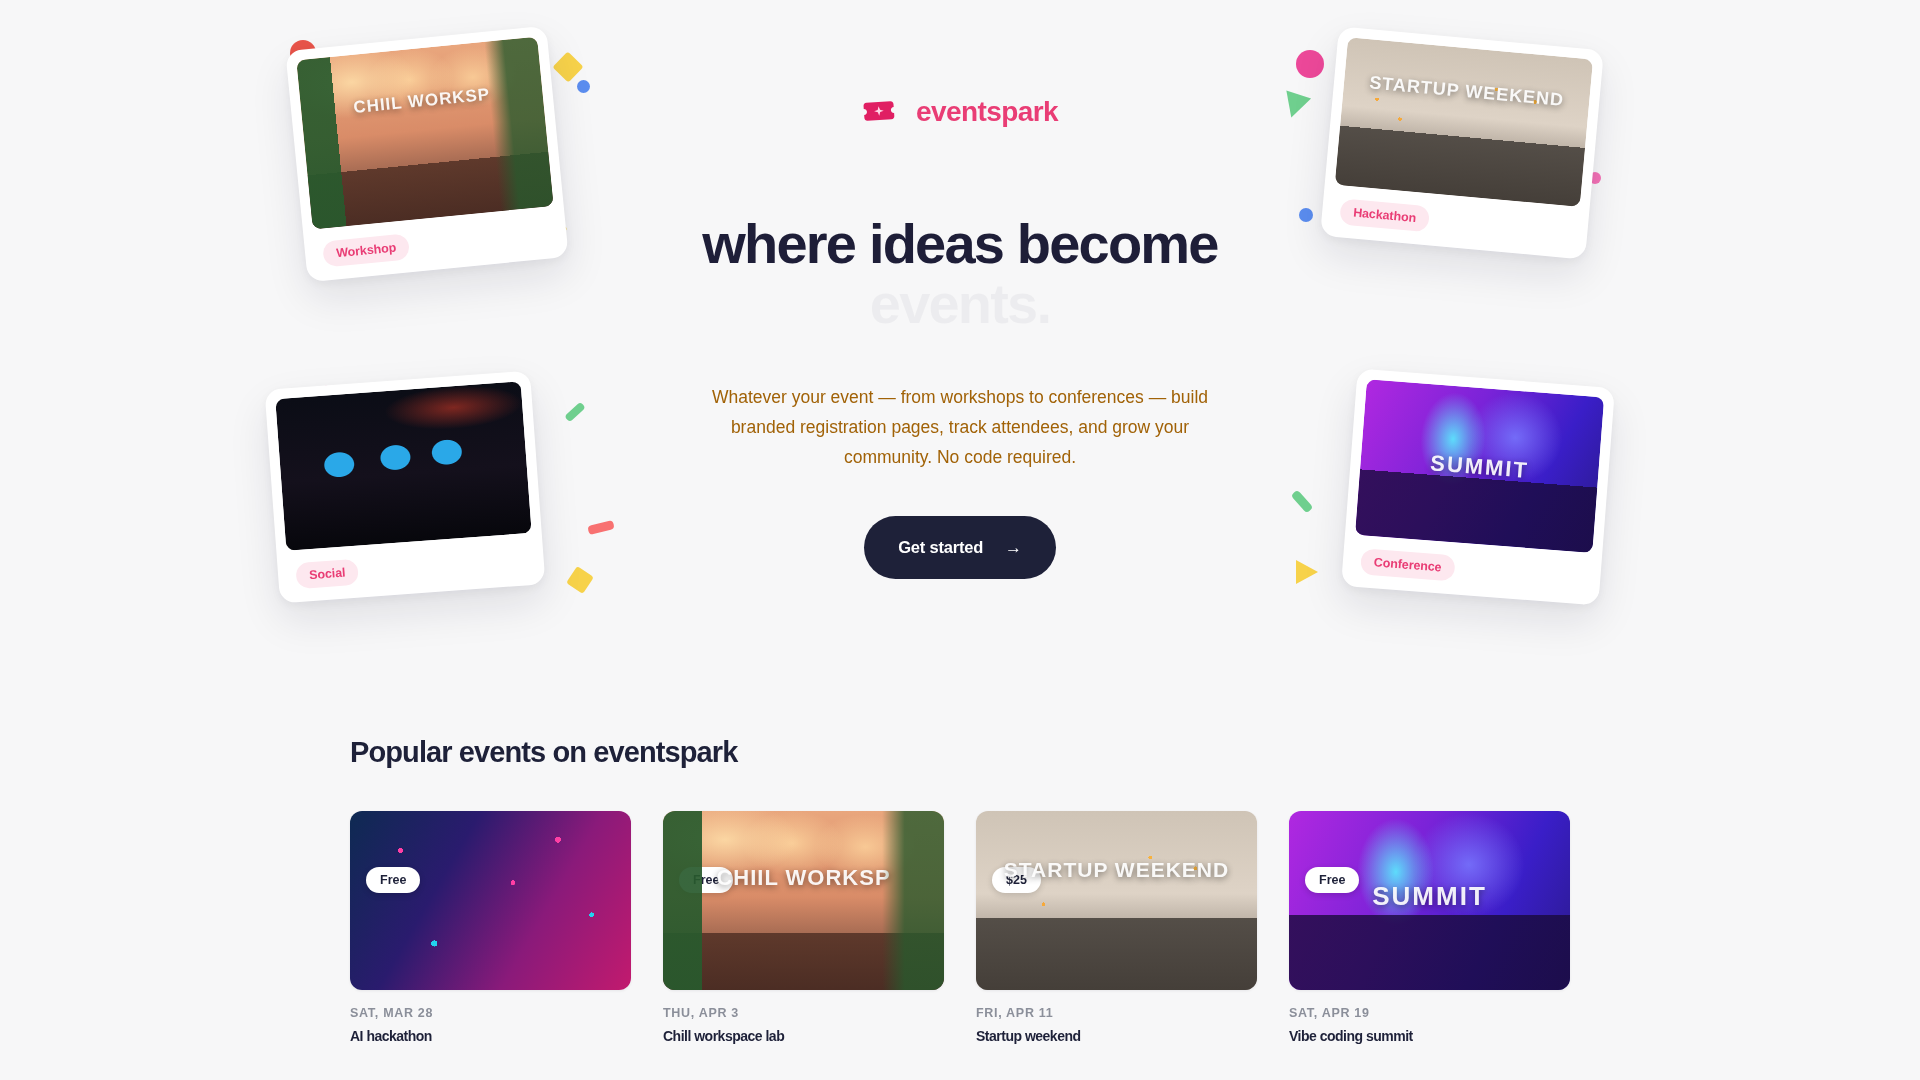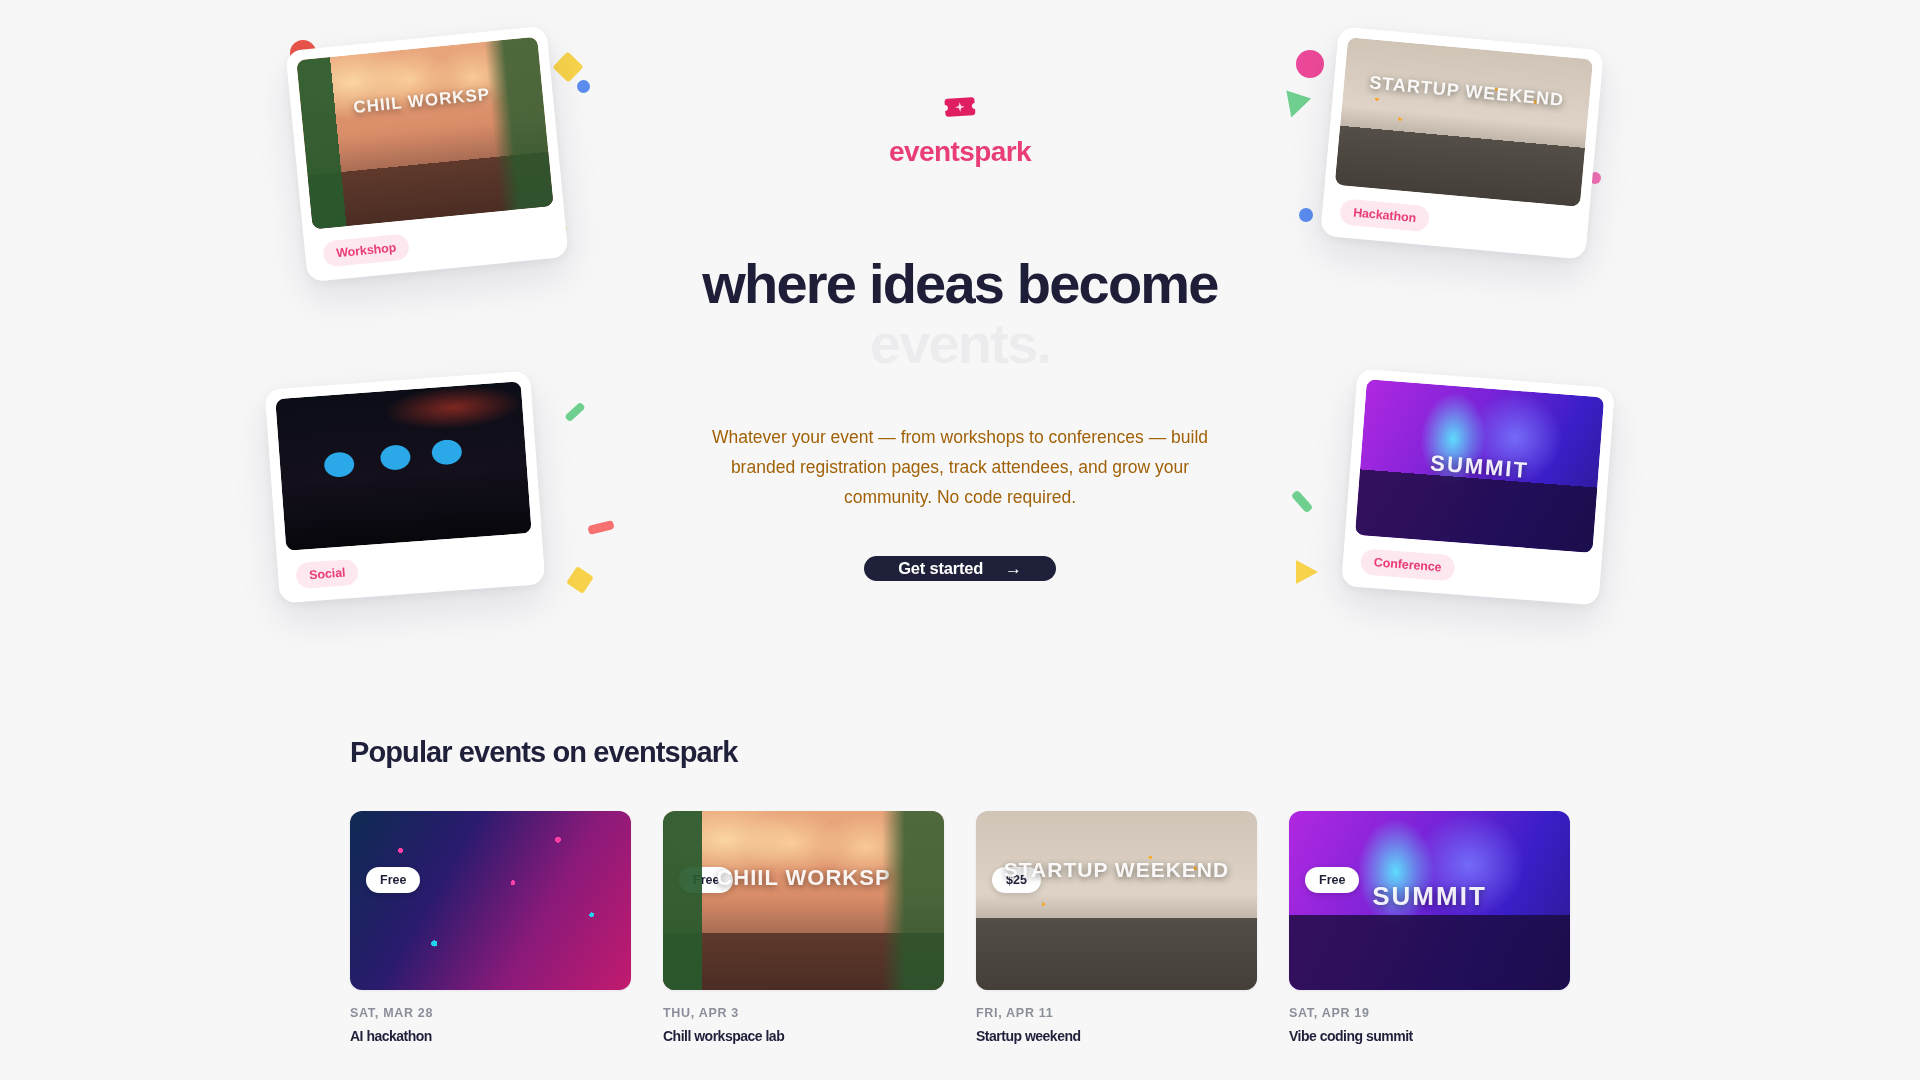--- a/index.html
+++ b/index.html
@@ -11,21 +11,21 @@
   }
   .page { position: relative; width: 1920px; height: 1080px; background: #f7f7f8; }
 
   
   .hero { position: relative; width: 1920px; height: 700px; }
 
   .hero-center {
     position: absolute; left: 50%; top: 96px; transform: translateX(-50%);
     width: 760px; text-align: center; z-index: 5;
   }
-  .brand { display: flex; align-items: center; justify-content: center; gap: 12px; margin-bottom: 26px; flex-direction: column; }
+  .brand { display: flex; align-items: flex-end; justify-content: center; gap: 20px; margin-bottom: 26px; }
   .brand-name {
     font-size: 28px; font-weight: 700; color: #e93d75; letter-spacing: -0.6px;
   }
   .ticket-icon { display: block; }
 
   .headline {
     font-size: 56px; line-height: 1.07; font-weight: 800;
     color: #1e1e38; letter-spacing: -1.8px;
   }
   .headline .l3 { color: #1e1e38; opacity: 0.045; }
@@ -33,21 +33,21 @@
   .subcopy {
     margin-top: 48px; font-size: 17.5px; line-height: 1.72;
     color: #a16207; max-width: 540px; margin-left: auto; margin-right: auto;
   }
 
   .cta-wrap { margin-top: 44px; display: flex; justify-content: center; }
   .cta {
     display: inline-flex; align-items: center; gap: 22px;
     background: #1e2139; color: #ffffff;
     border: none; border-radius: 999px;
-    padding: 3px 34px; font-size: 16.5px; font-weight: 700;
+    padding: 22px 34px; font-size: 16.5px; font-weight: 700;
     font-family: "Liberation Sans", sans-serif; cursor: pointer;
     letter-spacing: -0.2px;
   }
   .cta .arrow { font-size: 17px; line-height: 1; }
 
   
   .photo-card {
     position: absolute;
     background: #ffffff;
     border-radius: 16px;

